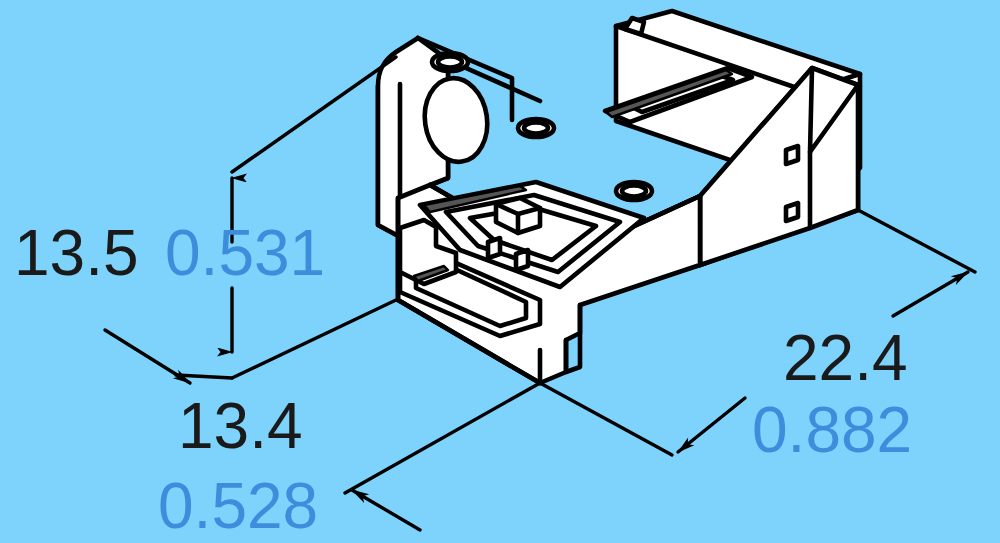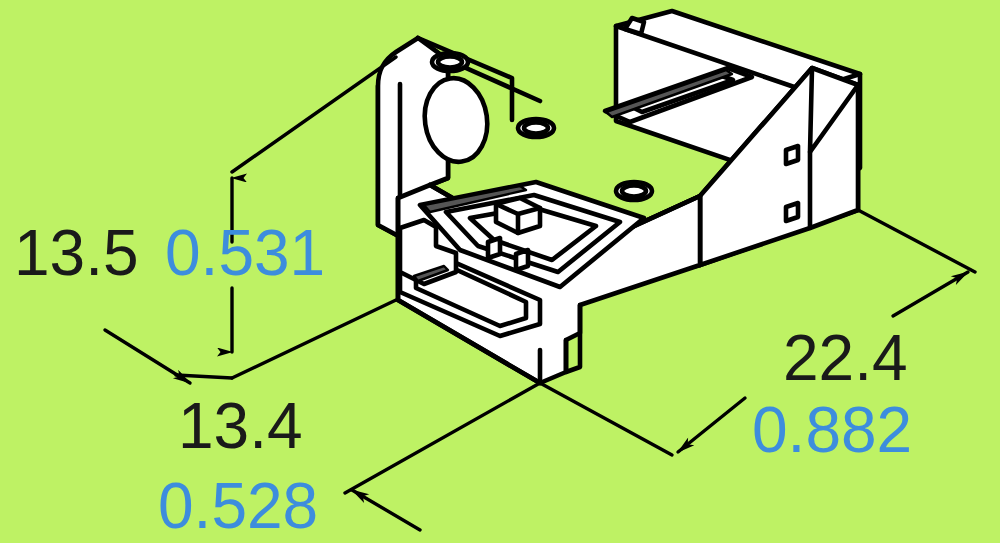--- a/index.html
+++ b/index.html
@@ -7,21 +7,21 @@
     padding: 0;
     background: #ffffff;
   }
   body {
     font-family: "Liberation Sans", sans-serif;
   }
   #stage {
     position: relative;
     width: 1000px;
     height: 543px;
-    background: #bef264;
+    background: #7dd3fc;
     overflow: hidden;
     text-decoration: underline;
   }
   #drawing {
     position: absolute;
     left: 0;
     top: 0;
     width: 1000px;
     height: 543px;
     display: block;

